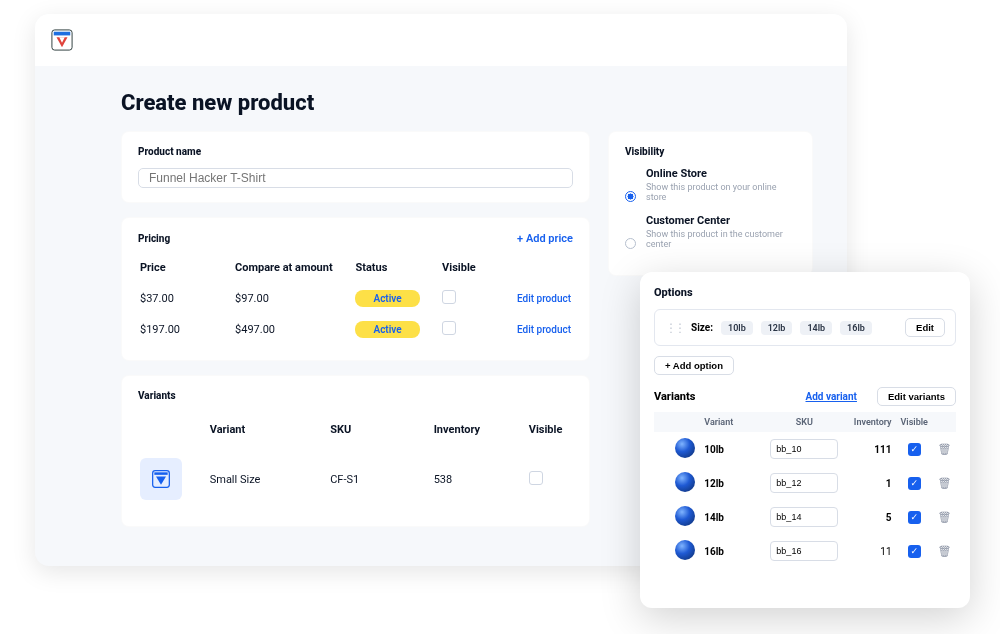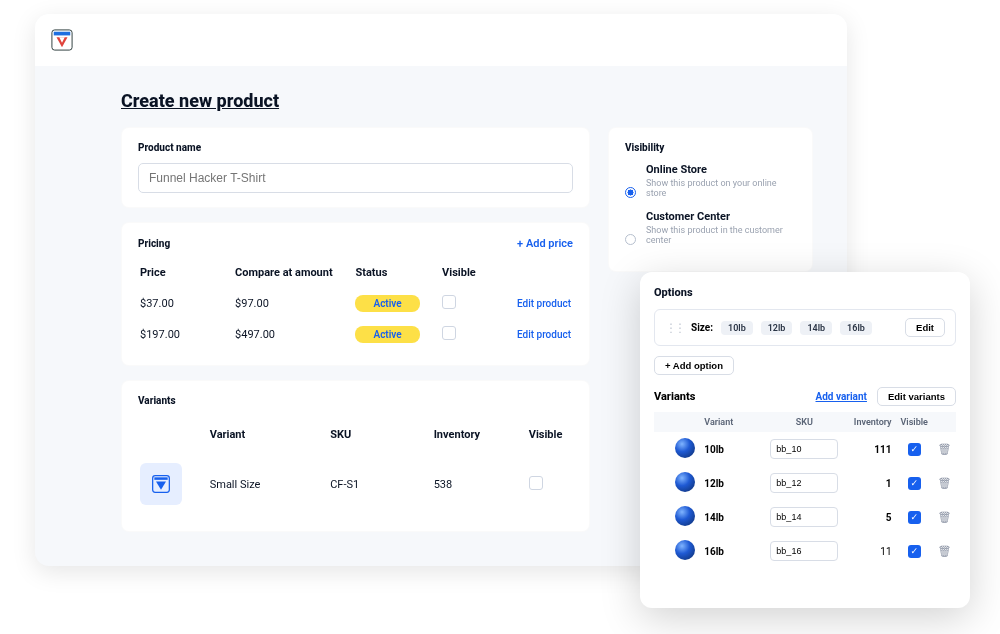--- a/index.html
+++ b/index.html
@@ -27,33 +27,33 @@
     padding: 0 16px;
   }
   .logo {
     width: 22px; height: 22px;
     border-radius:4px;
     display:inline-flex; align-items:center; justify-content:center;
     background:#fff;
   }
   .logo svg { width:22px; height:22px; }
   .content-area { padding: 24px 34px 0 86px; }
-  h1.page-title { font-size: 18px; font-weight: 800; color:#0a1324; margin-bottom: 16px; text-decoration: underline; }
+  h1.page-title { font-size: 22px; font-weight: 800; color:#0a1324; margin-bottom: 16px; }
   .columns { display:flex; gap:18px; align-items:flex-start; }
   .col-main { flex: 1 1 auto; width: 480px; }
   .col-side { width: 205px; flex:0 0 205px; }
 
   .card {
     background:#fff; border-radius:8px; padding:14px 16px;
     margin-bottom: 14px;
     border:1px solid rgba(0,0,0,0.02);
   }
   .card-title { font-size:10px; font-weight:800; color:#0a1324; margin-bottom:10px; }
   .input {
-    width:100%; height:30px; border:1px solid #d8dde6; border-radius:5px;
+    width:100%; height:20px; border:1px solid #d8dde6; border-radius:5px;
     padding: 7px 10px; font-size:12px; color:#9aa2b0; background:#fff;
   }
   .card-header-row { display:flex; justify-content:space-between; align-items:center; margin-bottom:8px;}
   .add-price { font-size:11px; color:#1760ee; font-weight:600; cursor:pointer;}
   .tbl { width:100%; font-size:11px; color:#0a1324; }
   .tbl .hdr td { font-weight:700; color:#0a1324; padding-bottom:8px; font-size:11px;}
   .tbl td { padding: 6px 0; vertical-align:middle; }
   .col-price{width:22%;} .col-compare{width:28%;} .col-status{width:20%;} .col-visible{width:15%;} .col-action{width:15%; text-align:right;}
   .badge-active {
     display:inline-block; background:#fde047; color:#1760ee; border-radius:8px;
@@ -101,21 +101,21 @@
   .btn-sm{
     border:1px solid #d8dde6; border-radius:5px; background:#fff;
     padding:3px 10px; font-size:9.5px; font-weight:700; cursor:pointer;
   }
   .add-option{margin-top:10px;}
   .ov-variants-hdr{
     display:flex; justify-content:space-between; align-items:center;
     margin-top:12px; margin-bottom:6px;
   }
   .ov-variants-title{font-size:11px; font-weight:800;}
-  .ov-variants-actions{display:flex; align-items:center; gap:10px;}
+  .ov-variants-actions{display:flex; align-items:center; gap:20px;}
   .add-variant{color:#1760ee; font-size:10px; font-weight:700; text-decoration:underline; cursor:pointer;}
   .ov-table{width:100%; border-collapse:collapse;}
   .ov-table th{
     background:#f6f8fb; font-size:9px; color:#5a6476; font-weight:600;
     padding:5px 4px; text-align:left;
   }
   .ov-table th.right, .ov-table td.right{text-align:right;}
   .ov-table th.center, .ov-table td.center{text-align:center;}
   .ov-table td{ padding:6px 4px; font-size:10px; vertical-align:middle;}
   .orb{

